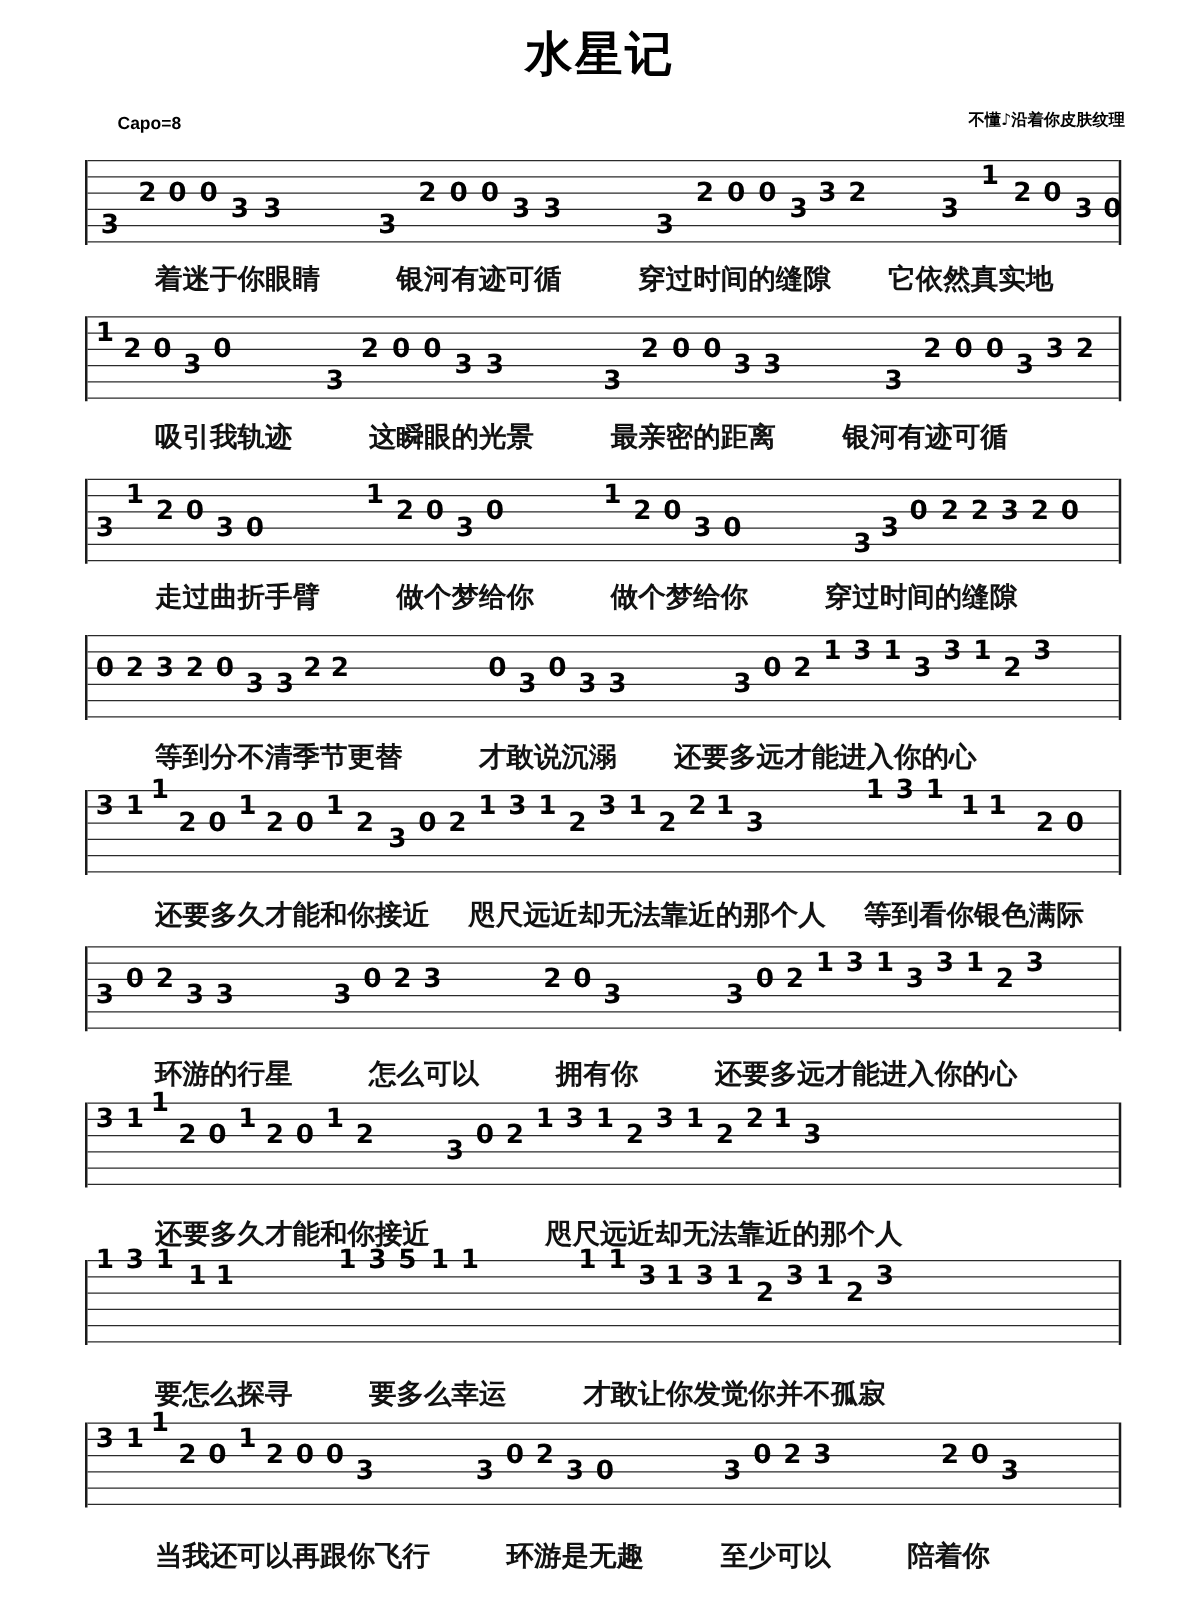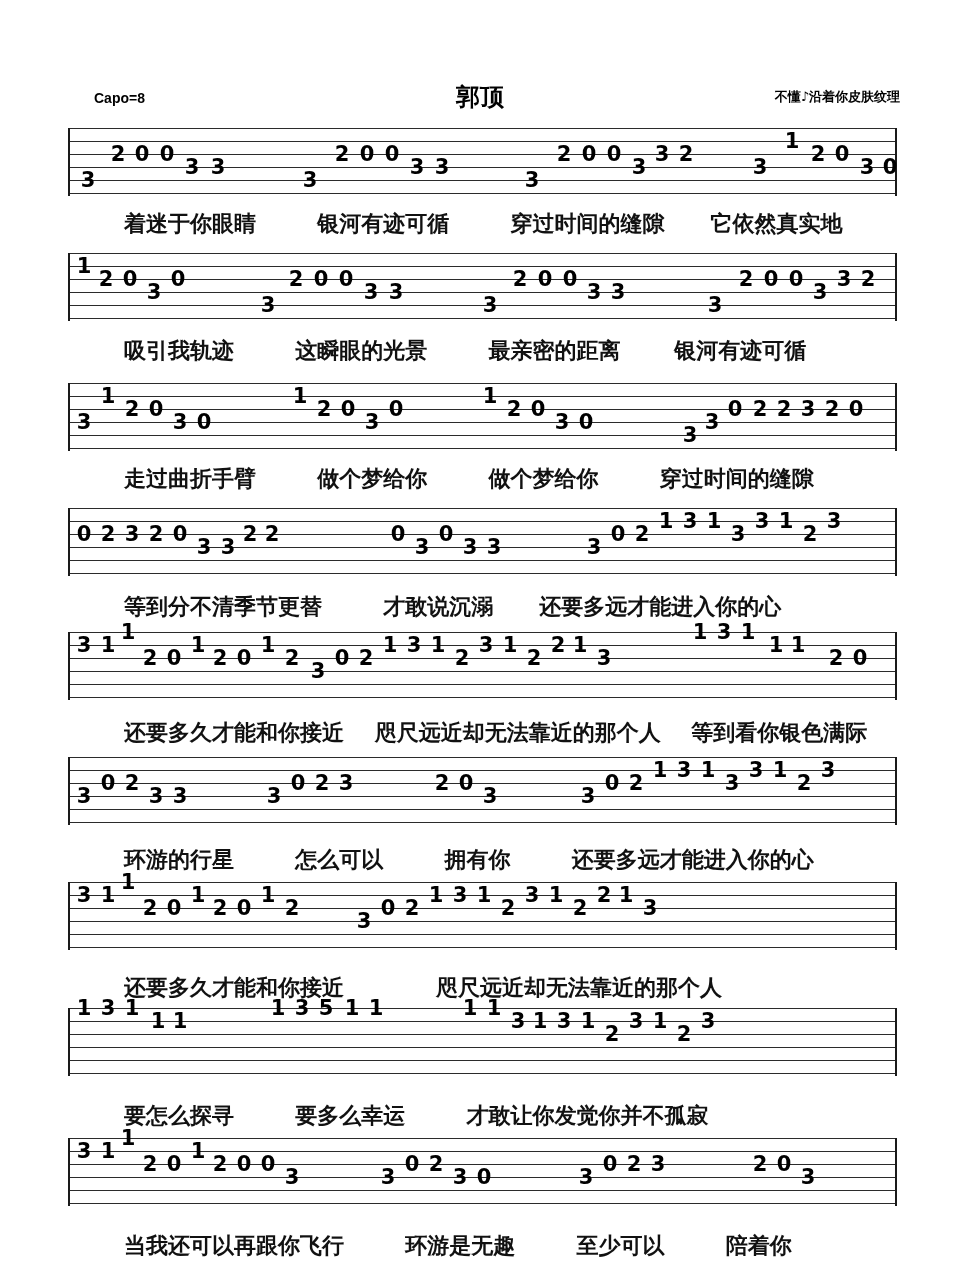--- a/index.html
+++ b/index.html
@@ -67,21 +67,21 @@
     white-space:pre;
     color:#111;
     margin-left:46px;
   }
 </style>
 </head>
 <body>
 
 <div class="sheet">
 
-  <div class="artist">郭顶</div>
+  <div class="title">水星记</div>
   <div class="capo">Capo=8</div>
   <div class="credit">不懂♪沿着你皮肤纹理</div>
 
   <div id="systems-host">
       <div class="system" style="top: 128px;">
         <div class="sline s1"></div>
         <div class="sline s2"></div>
         <div class="sline s3"></div>
         <div class="sline s4"></div>
         <div class="sline s5"></div>

